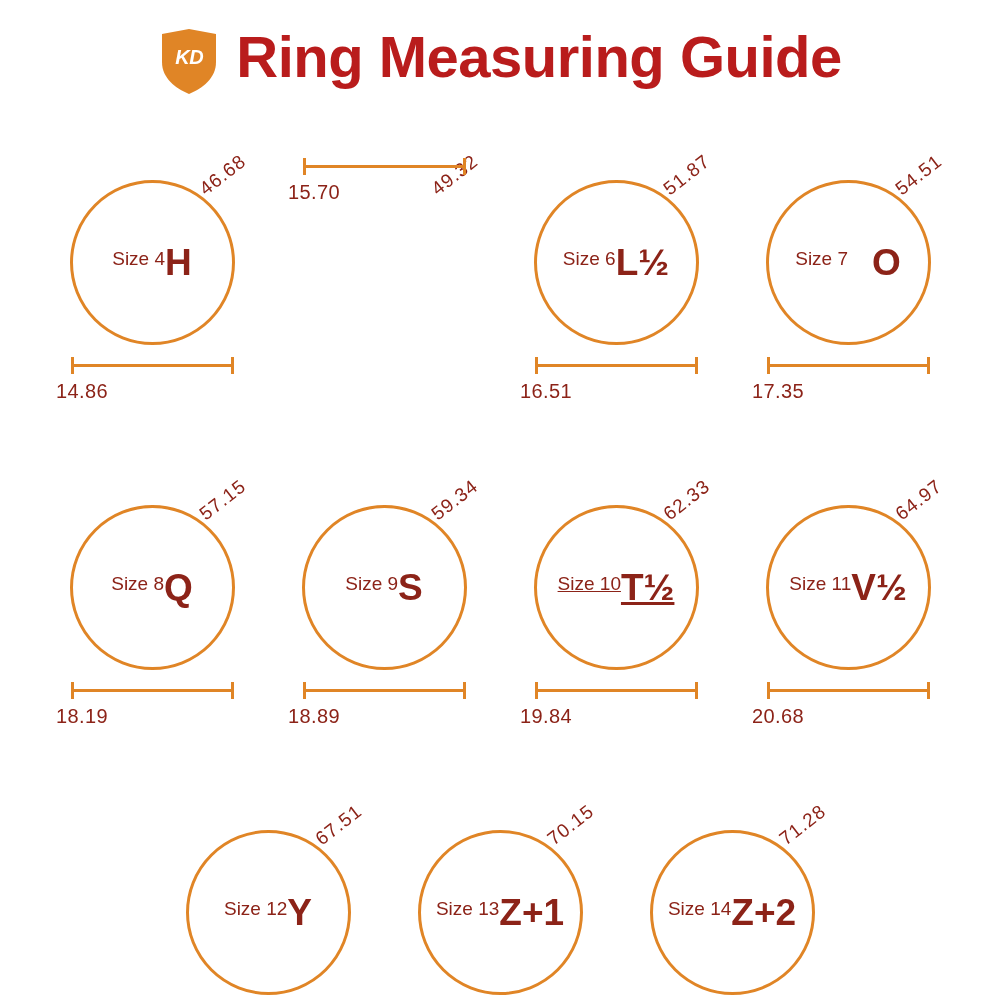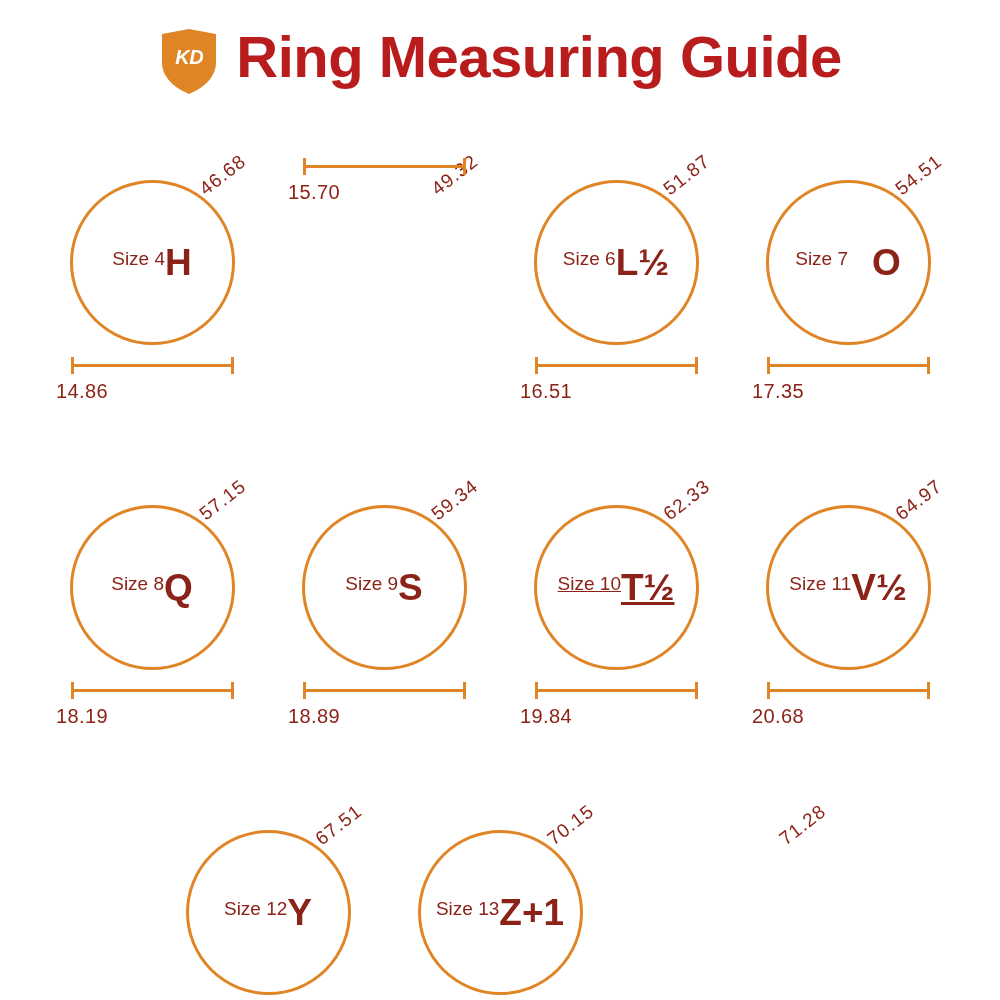--- a/index.html
+++ b/index.html
@@ -315,18 +315,24 @@
         <div class="circle" style="width:165px;height:165px;">
           <div class="size-label">Size 13</div>
           <div class="letter-label">Z+1</div>
         </div>
       </div>
 
     </div>
 
     <div class="ring-cell">
       <div class="circumference">71.28</div>
+      <div class="circle-wrap">
+        <div class="circle" style="width:165px;height:165px;">
+          <div class="size-label">Size 14</div>
+          <div class="letter-label">Z+2</div>
+        </div>
+      </div>
 
     </div>
 
   </div>
 
 </div>
 
 </body></html>

